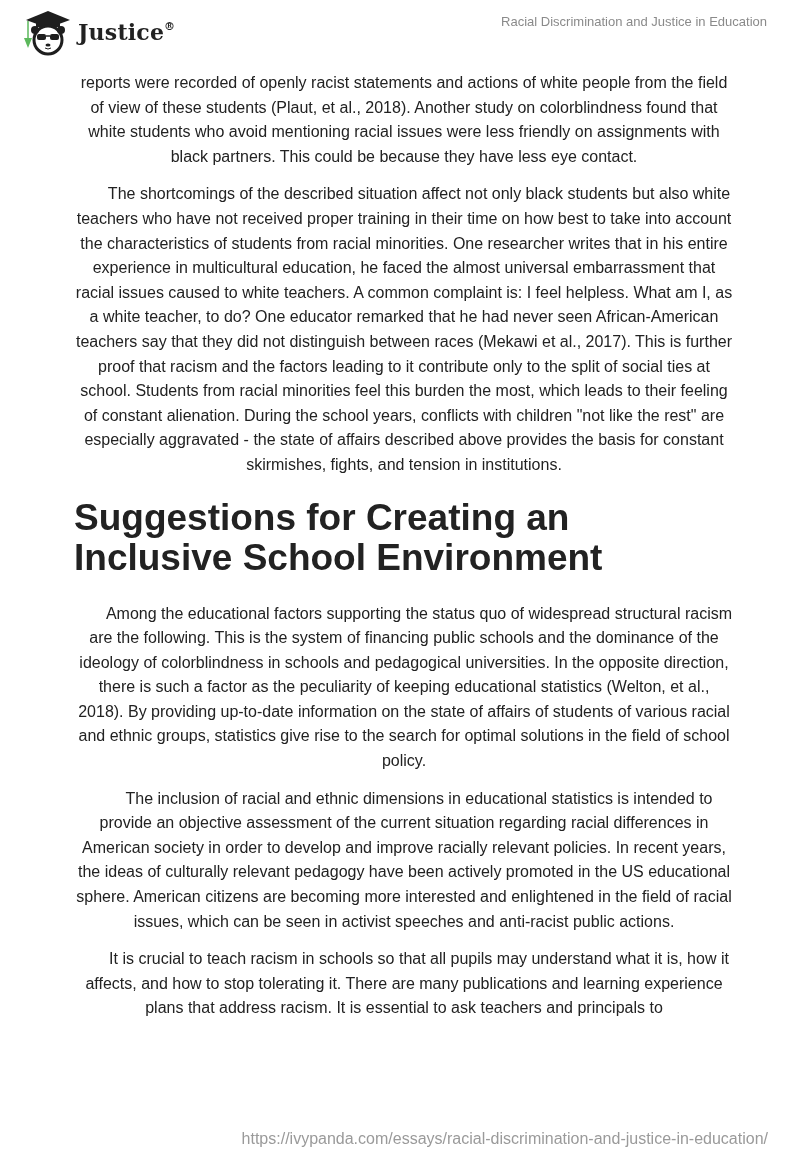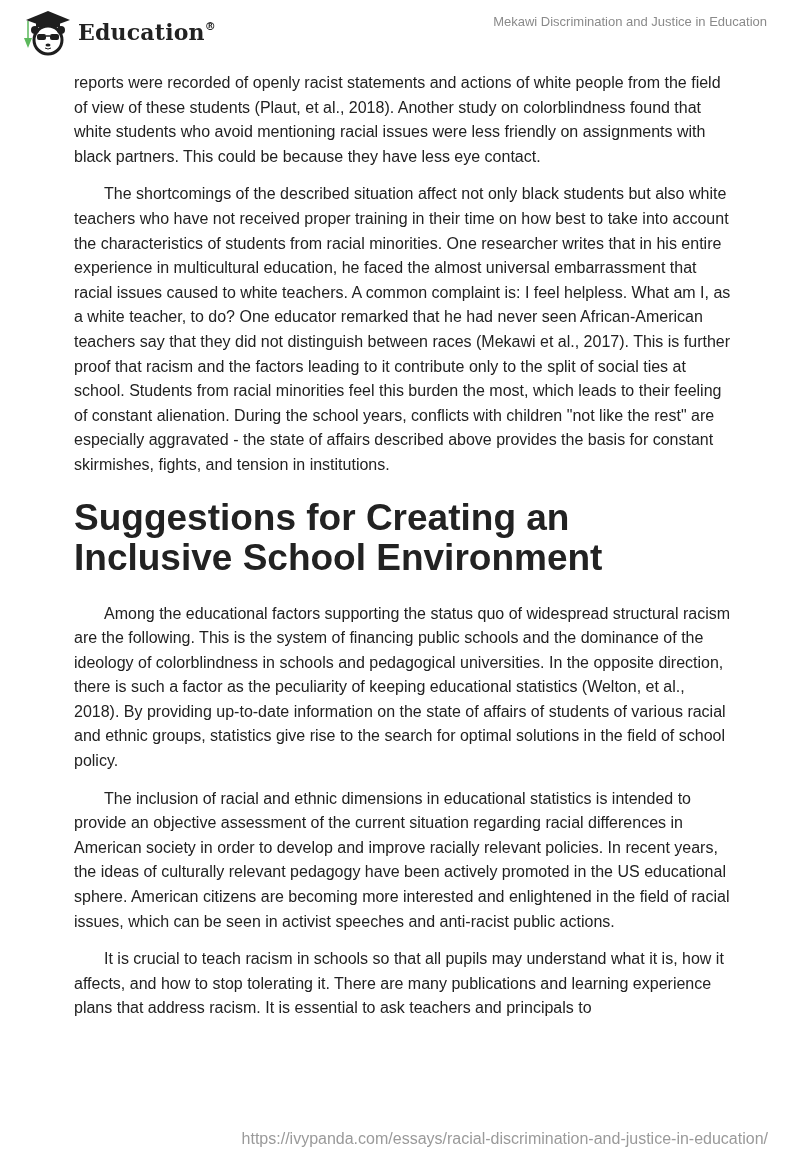--- a/index.html
+++ b/index.html
@@ -19,21 +19,21 @@
     color: #222222; margin-left: 2px; letter-spacing: 0.2px;
   }
   .logo-reg { font-size: 11px; vertical-align: super; position: relative; top: -2px; }
   .doc-title {
     position: absolute; right: 33px; top: 14px; font-size: 13px; color: #8a8a8a;
   }
   .content {
     position: absolute; left: 74px; top: 71px; width: 660px;
     font-size: 16px; line-height: 24.6px; color: #222222;
   }
-  .content p { margin: 0 0 13px 0; }
+  .content p { margin: 0 0 13px 0; text-align: center; }
   .content p.indent { text-indent: 30px; }
   .content h2 {
     font-size: 37px; font-weight: bold; line-height: 40px; margin: 20px 0 24px 0;
     color: #222222;
   }
   .footer-url {
     position: absolute; right: 32px; top: 1130px; font-size: 16px; color: #9a9a9a;
   }
 </style>
 </head>
@@ -53,23 +53,23 @@
       <circle cx="17" cy="22" r="4" fill="#1e1e1e"></circle>
       <circle cx="43" cy="22" r="4" fill="#1e1e1e"></circle>
 
       <rect x="19" y="26" width="9" height="6" rx="2" fill="#1e1e1e"></rect>
       <rect x="32" y="26" width="9" height="6" rx="2" fill="#1e1e1e"></rect>
       <line x1="28" y1="28" x2="32" y2="28" stroke="#1e1e1e" stroke-width="1.5"></line>
 
       <ellipse cx="30" cy="37" rx="2.5" ry="1.6" fill="#1e1e1e"></ellipse>
       <path d="M27,40 Q30,42 33,40" stroke="#1e1e1e" stroke-width="1" fill="none"></path>
     </svg>
-    <span class="logo-text"><span>Education</span><span class="logo-reg">®</span></span>
+    <span class="logo-text"><span>Justice</span><span class="logo-reg">®</span></span>
   </div>
-  <div class="doc-title">Mekawi Discrimination and Justice in Education</div>
+  <div class="doc-title">Racial Discrimination and Justice in Education</div>
 </div>
 
 <div class="content">
   <p>reports were recorded of openly racist statements and actions of white people from the field of view of these students (Plaut, et al., 2018). Another study on colorblindness found that white students who avoid mentioning racial issues were less friendly on assignments with black partners. This could be because they have less eye contact.</p>
   <p class="indent">The shortcomings of the described situation affect not only black students but also white teachers who have not received proper training in their time on how best to take into account the characteristics of students from racial minorities. One researcher writes that in his entire experience in multicultural education, he faced the almost universal embarrassment that racial issues caused to white teachers. A common complaint is: I feel helpless. What am I, as a white teacher, to do? One educator remarked that he had never seen African-American teachers say that they did not distinguish between races (Mekawi et al., 2017). This is further proof that racism and the factors leading to it contribute only to the split of social ties at school. Students from racial minorities feel this burden the most, which leads to their feeling of constant alienation. During the school years, conflicts with children "not like the rest" are especially aggravated - the state of affairs described above provides the basis for constant skirmishes, fights, and tension in institutions.</p>
   <h2>Suggestions for Creating an Inclusive School Environment</h2>
   <p class="indent">Among the educational factors supporting the status quo of widespread structural racism are the following. This is the system of financing public schools and the dominance of the ideology of colorblindness in schools and pedagogical universities. In the opposite direction, there is such a factor as the peculiarity of keeping educational statistics (Welton, et al., 2018). By providing up-to-date information on the state of affairs of students of various racial and ethnic groups, statistics give rise to the search for optimal solutions in the field of school policy.</p>
   <p class="indent">The inclusion of racial and ethnic dimensions in educational statistics is intended to provide an objective assessment of the current situation regarding racial differences in American society in order to develop and improve racially relevant policies. In recent years, the ideas of culturally relevant pedagogy have been actively promoted in the US educational sphere. American citizens are becoming more interested and enlightened in the field of racial issues, which can be seen in activist speeches and anti-racist public actions.</p>
   <p class="indent">It is crucial to teach racism in schools so that all pupils may understand what it is, how it affects, and how to stop tolerating it. There are many publications and learning experience plans that address racism. It is essential to ask teachers and principals to</p>
 </div>

